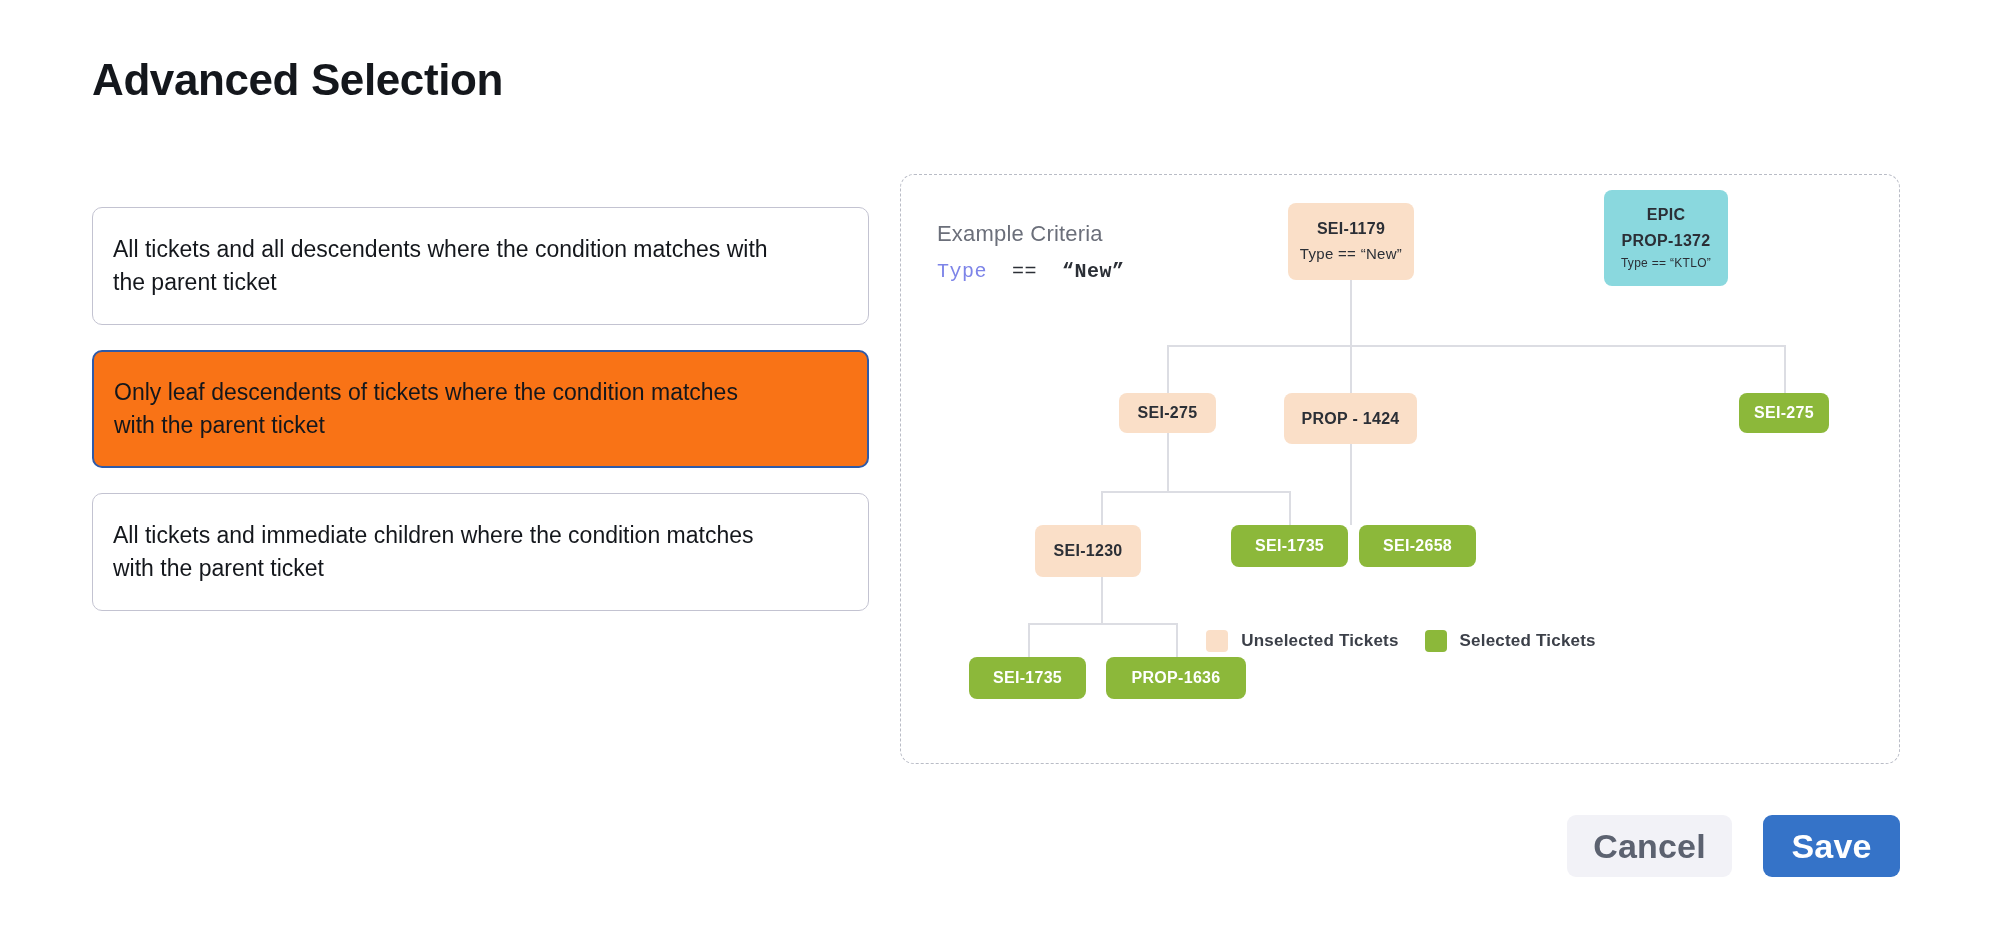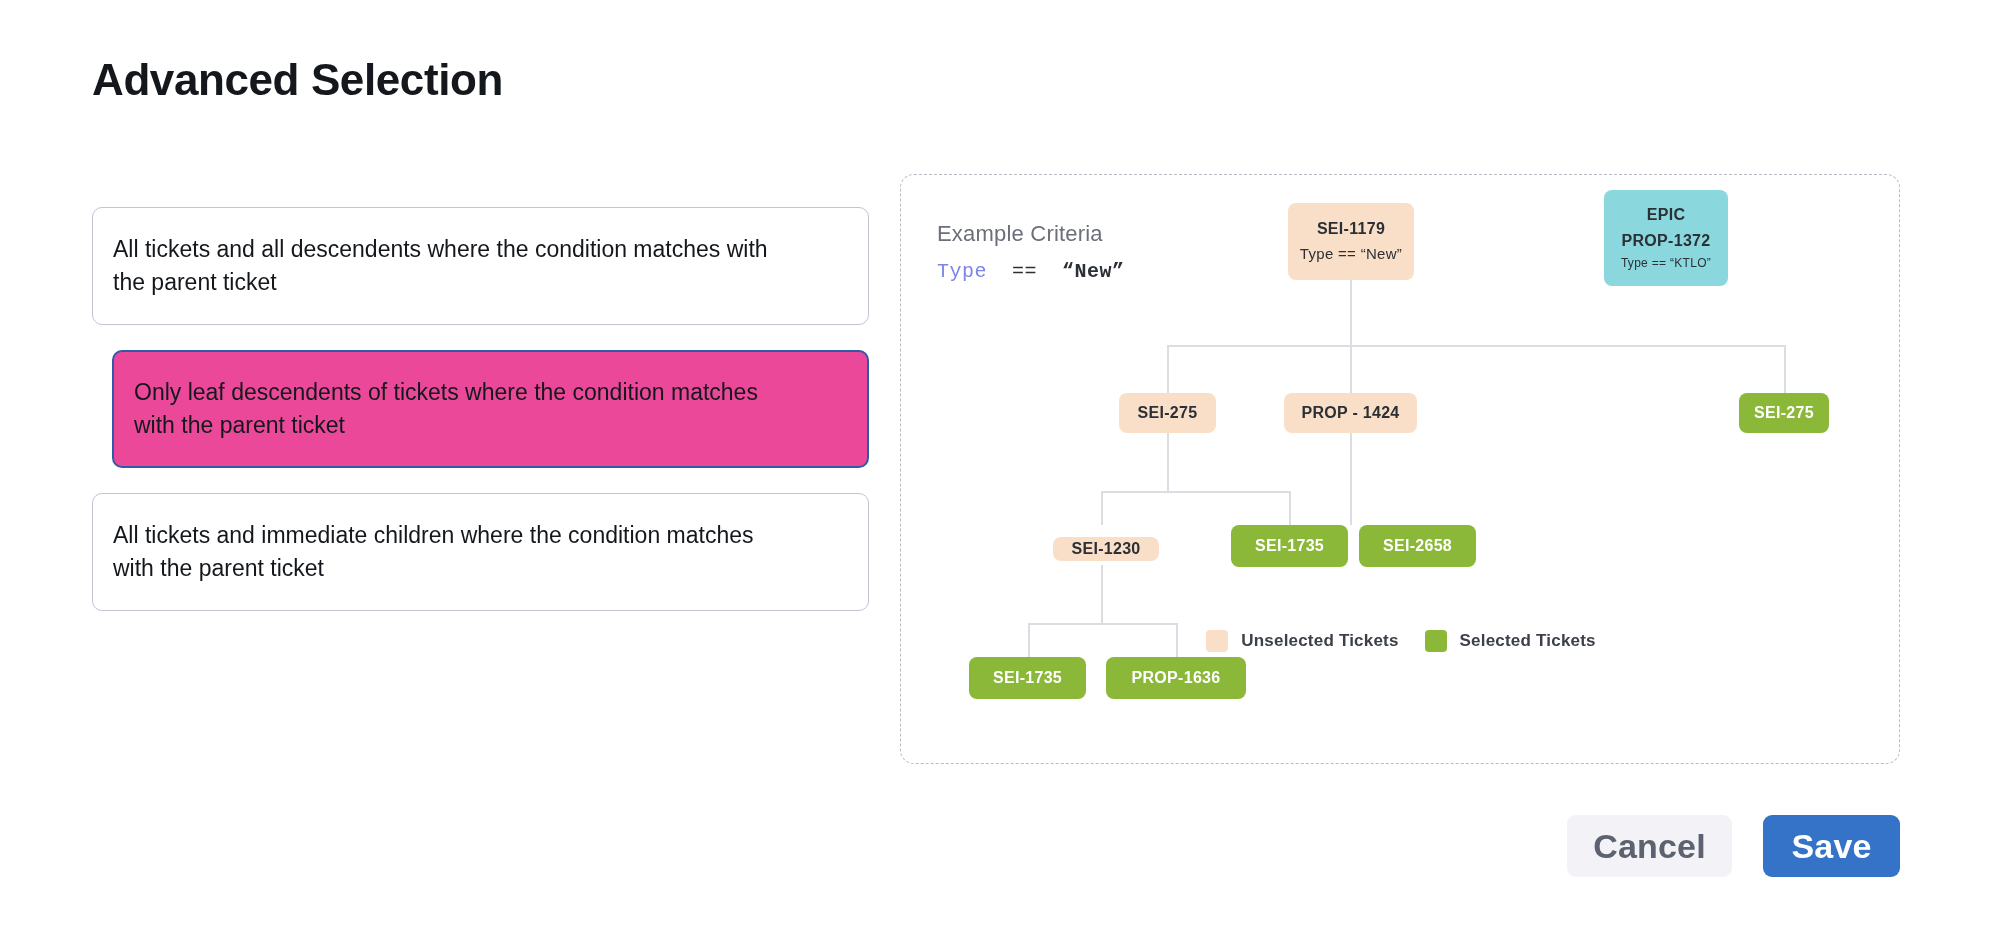--- a/index.html
+++ b/index.html
@@ -53,22 +53,21 @@
     cursor: pointer;
     min-height: 97px;
     display: flex;
     align-items: center;
   }
 
   .option-card.two-line { min-height: 118px; }
 
   .option-card.selected {
     border: 2.5px solid #2f5aa8;
-    background: #ec4899;
-    margin-left: 20px;
+    background: #f97316;
   }
 
   .option-label { display: block; max-width: 660px; }
 
   
   .diagram-panel {
     position: absolute;
     left: 900px;
     top: 174px;
     width: 1000px;
@@ -246,29 +245,29 @@
       <div class="node epic" style="left:661px; top:15px; width:124px; height:96px;margin-left:42px;">
         <span class="line1">EPIC</span>
         <span class="line2">PROP-1372</span>
         <span class="line3">Type == “KTLO”</span>
       </div>
 
       <div class="node unselected" style="left:218px; top:218px; width:97px; height:40px;">
         <span class="line1">SEI-275</span>
       </div>
 
-      <div class="node unselected" style="left:383px; top:218px; width:133px; height:40px;justify-content:center;">
+      <div class="node unselected" style="left:383px; top:218px; width:133px; height:51px;justify-content:center;">
         <span class="line1">PROP - 1424</span>
       </div>
 
       <div class="node selected" style="left:838px; top:218px; width:90px; height:40px;">
         <span class="line1">SEI-275</span>
       </div>
 
-      <div class="node unselected" style="left:152px; top:350px; width:106px; height:24px;margin-top:12px;">
+      <div class="node unselected" style="left:134px; top:350px; width:106px; height:52px;">
         <span class="line1">SEI-1230</span>
       </div>
 
       <div class="node selected" style="left:330px; top:350px; width:117px; height:42px;">
         <span class="line1">SEI-1735</span>
       </div>
 
       <div class="node selected" style="left:458px; top:350px; width:117px; height:42px;">
         <span class="line1">SEI-2658</span>
       </div>

